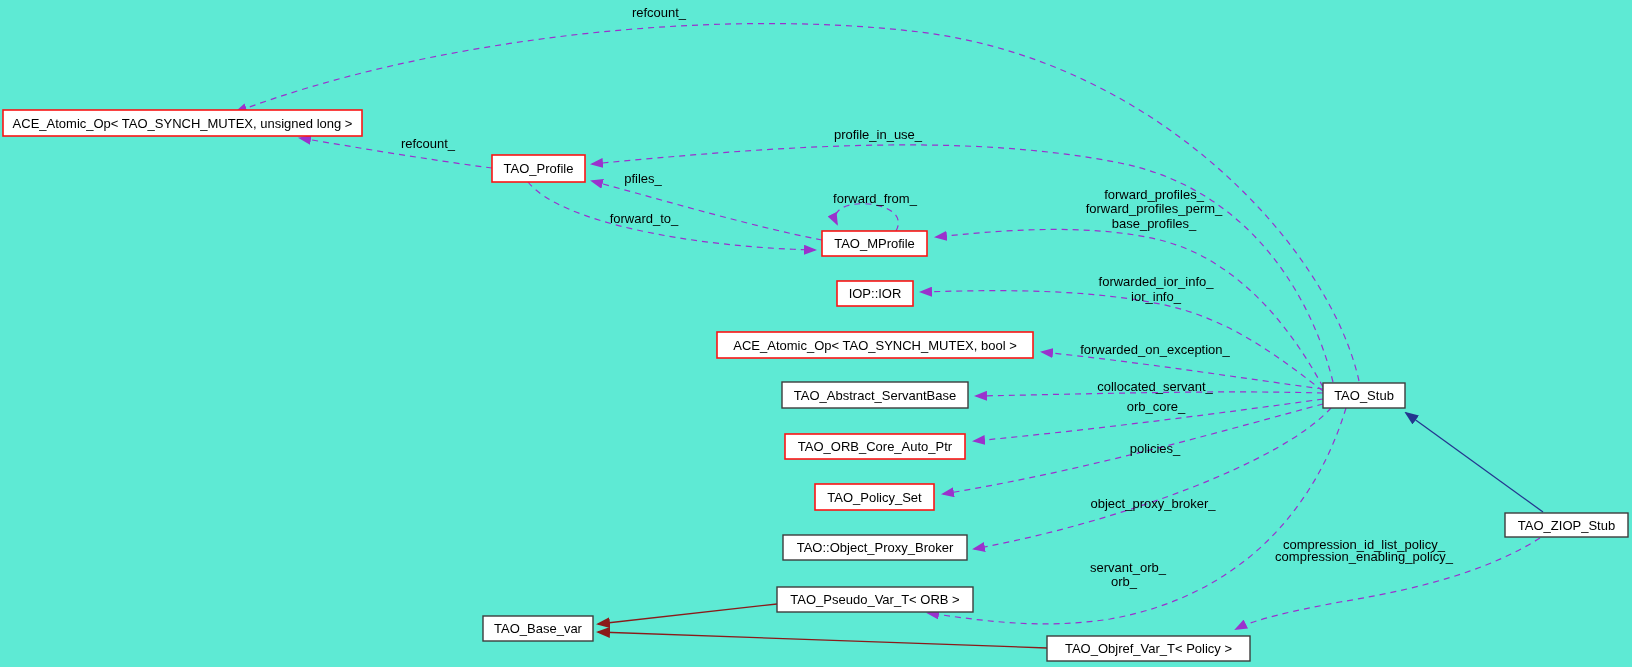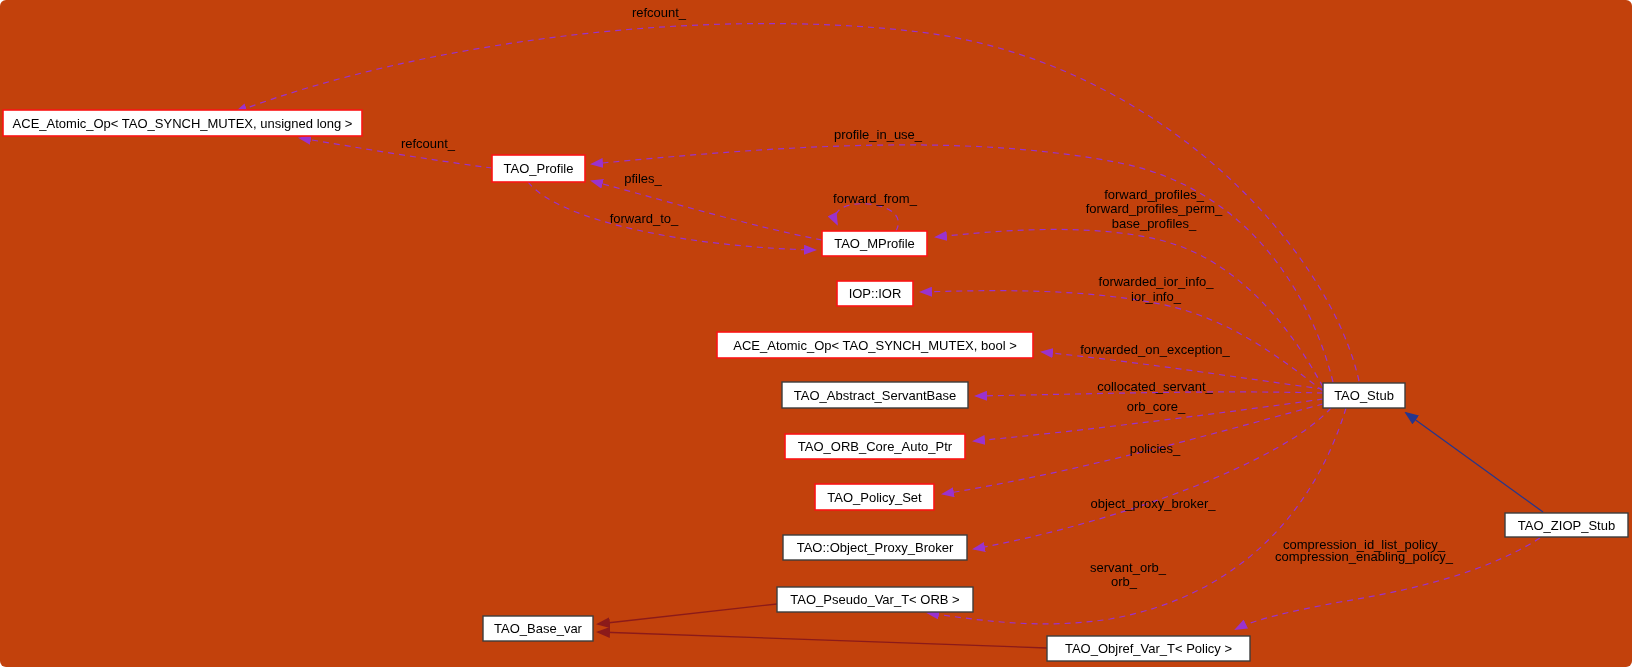--- a/index.html
+++ b/index.html
@@ -1,16 +1,16 @@
 <!DOCTYPE html>
 <html><head>
 <meta charset="utf-8">
 <style>
   html, body { margin: 0; padding: 0; background: #ffffff; }
-  .stage { position: relative; width: 1632px; height: 667px; background: #c2410c; overflow: hidden; border-radius: 6px; }
+  .stage { position: relative; width: 1632px; height: 667px; background: #5eead4; overflow: hidden; }
   svg { display: block; font-family: "Liberation Sans", "DejaVu Sans", sans-serif; }
   .node-rect { fill: #ffffff; }
   .node-label { font-size: 13px; fill: #000000; text-anchor: middle; }
   .edge-label { font-size: 13px; fill: #000000; text-anchor: middle; }
   .edge-usage { fill: none; stroke-width: 1.2; stroke-dasharray: 6,5; }
   .edge-inherit { fill: none; stroke-width: 1.3; }
 </style>
 </head>
 <body>
 

